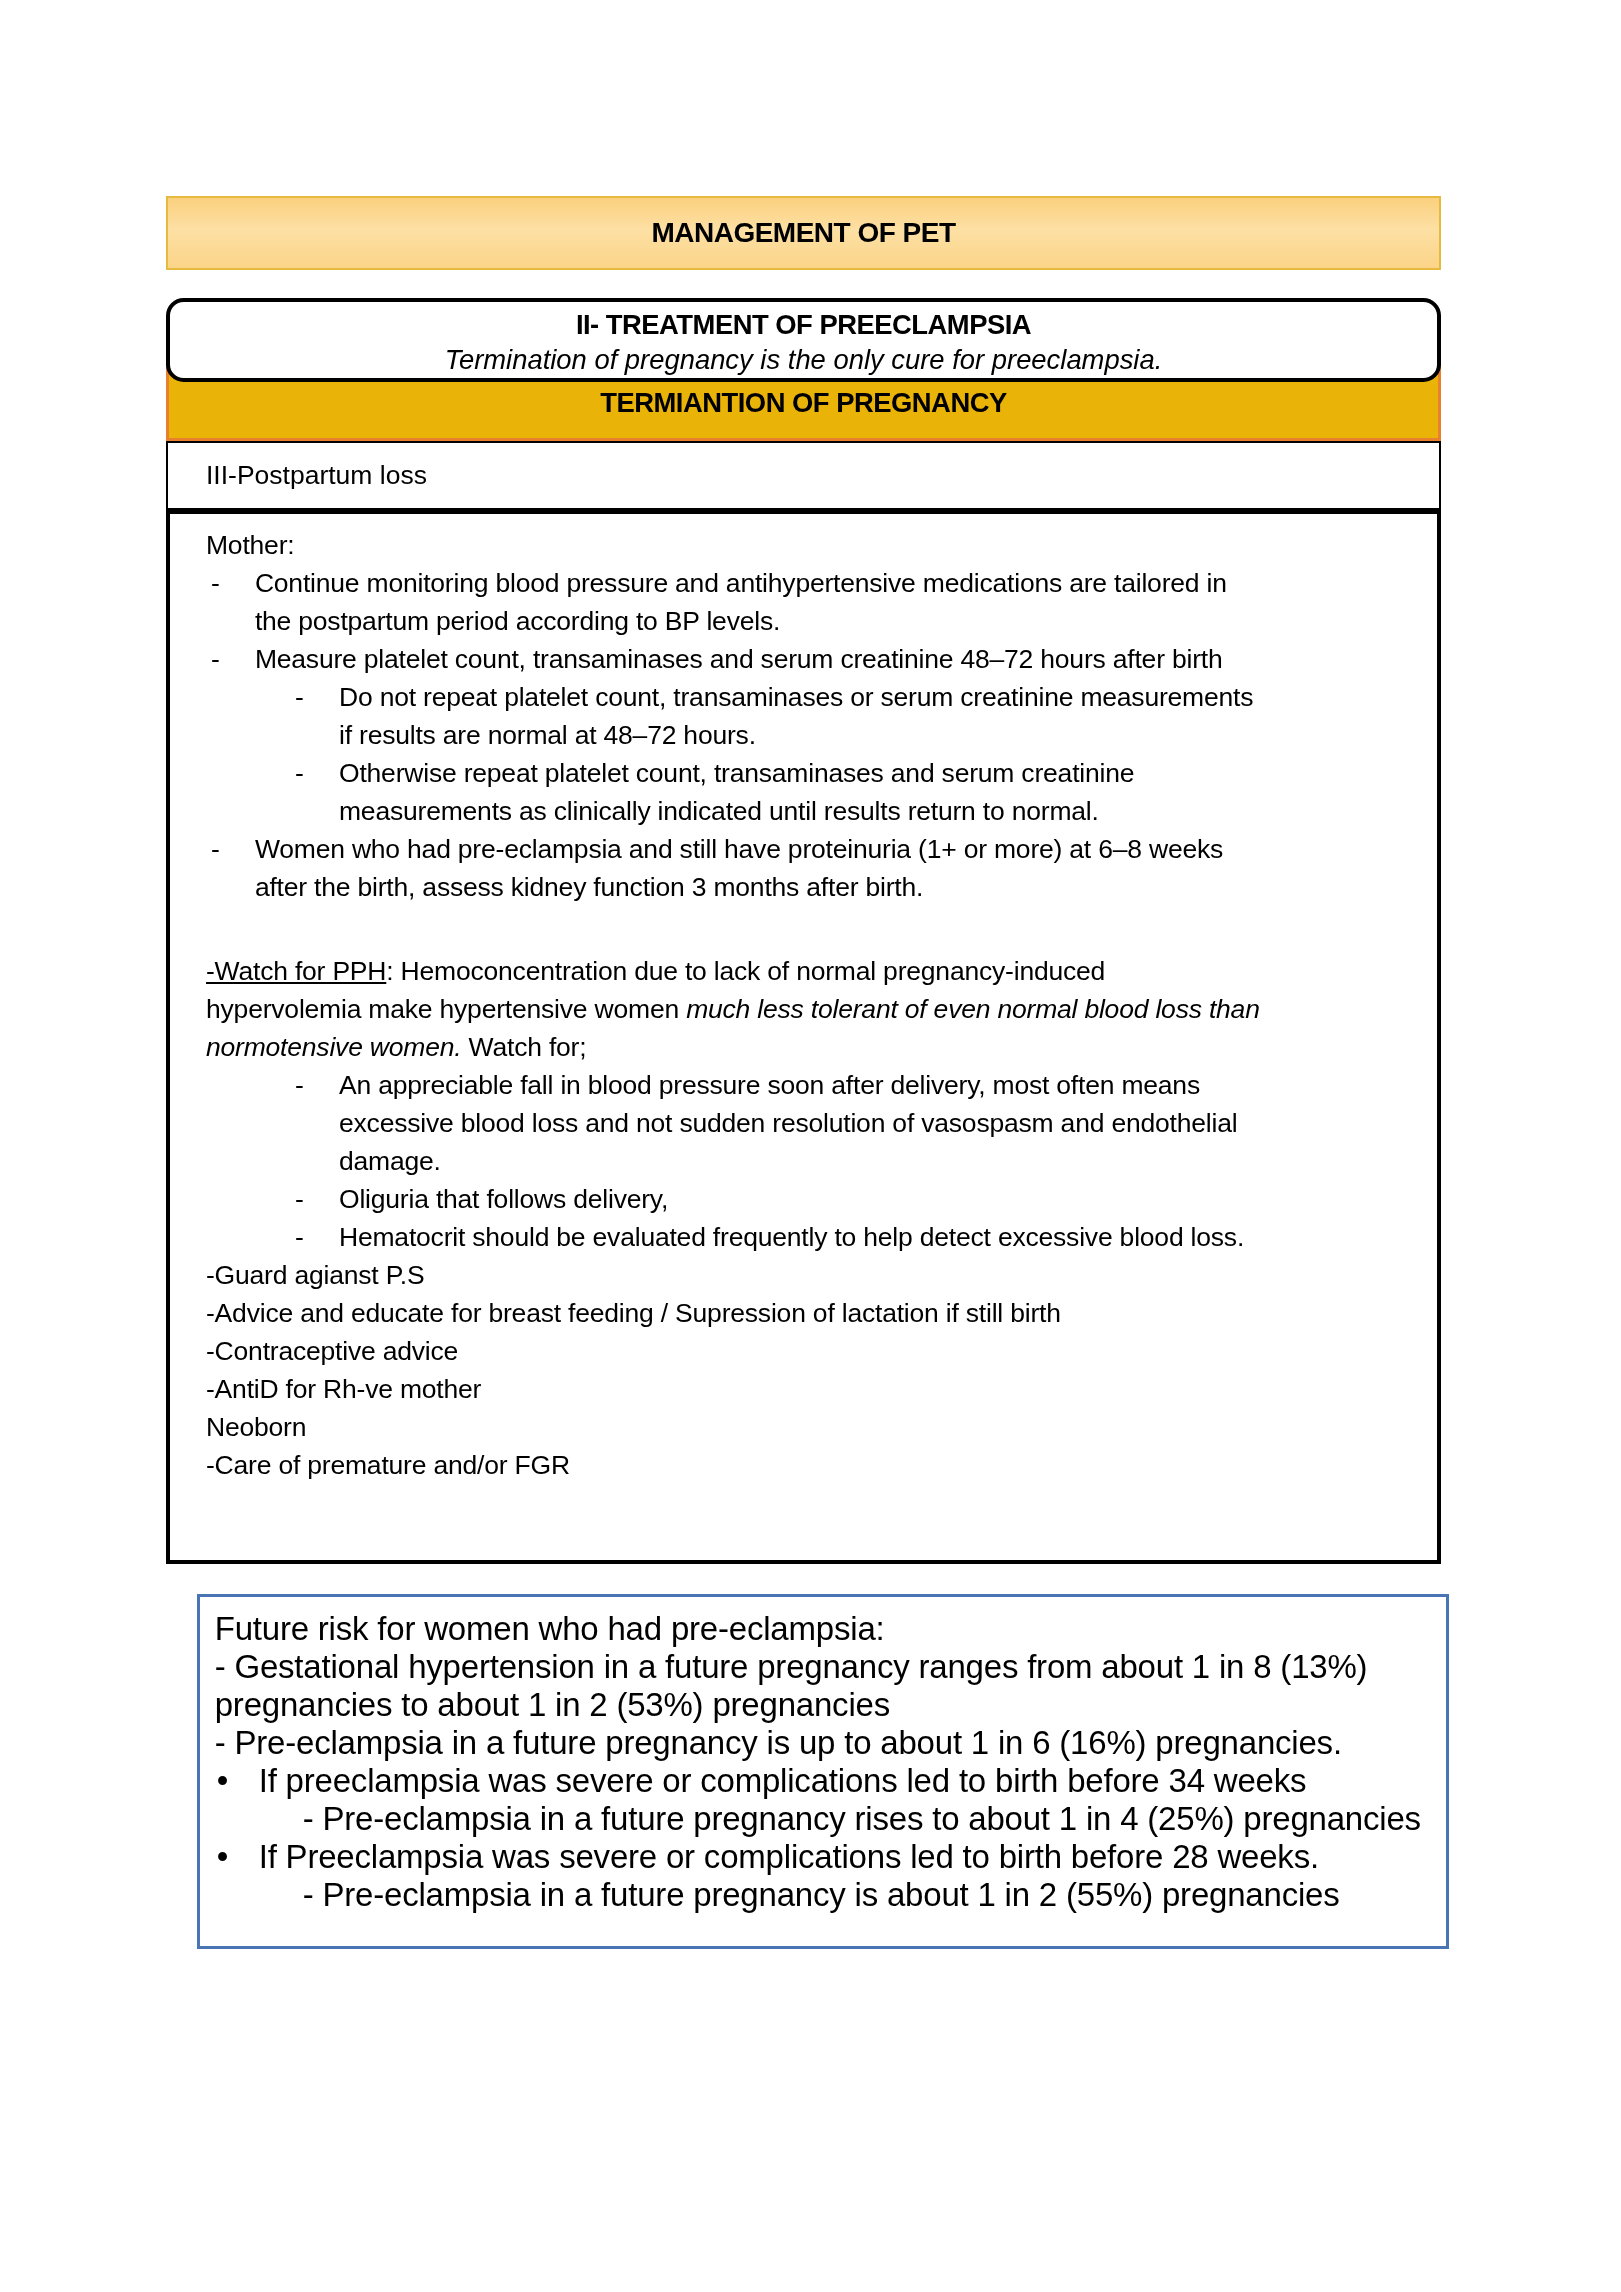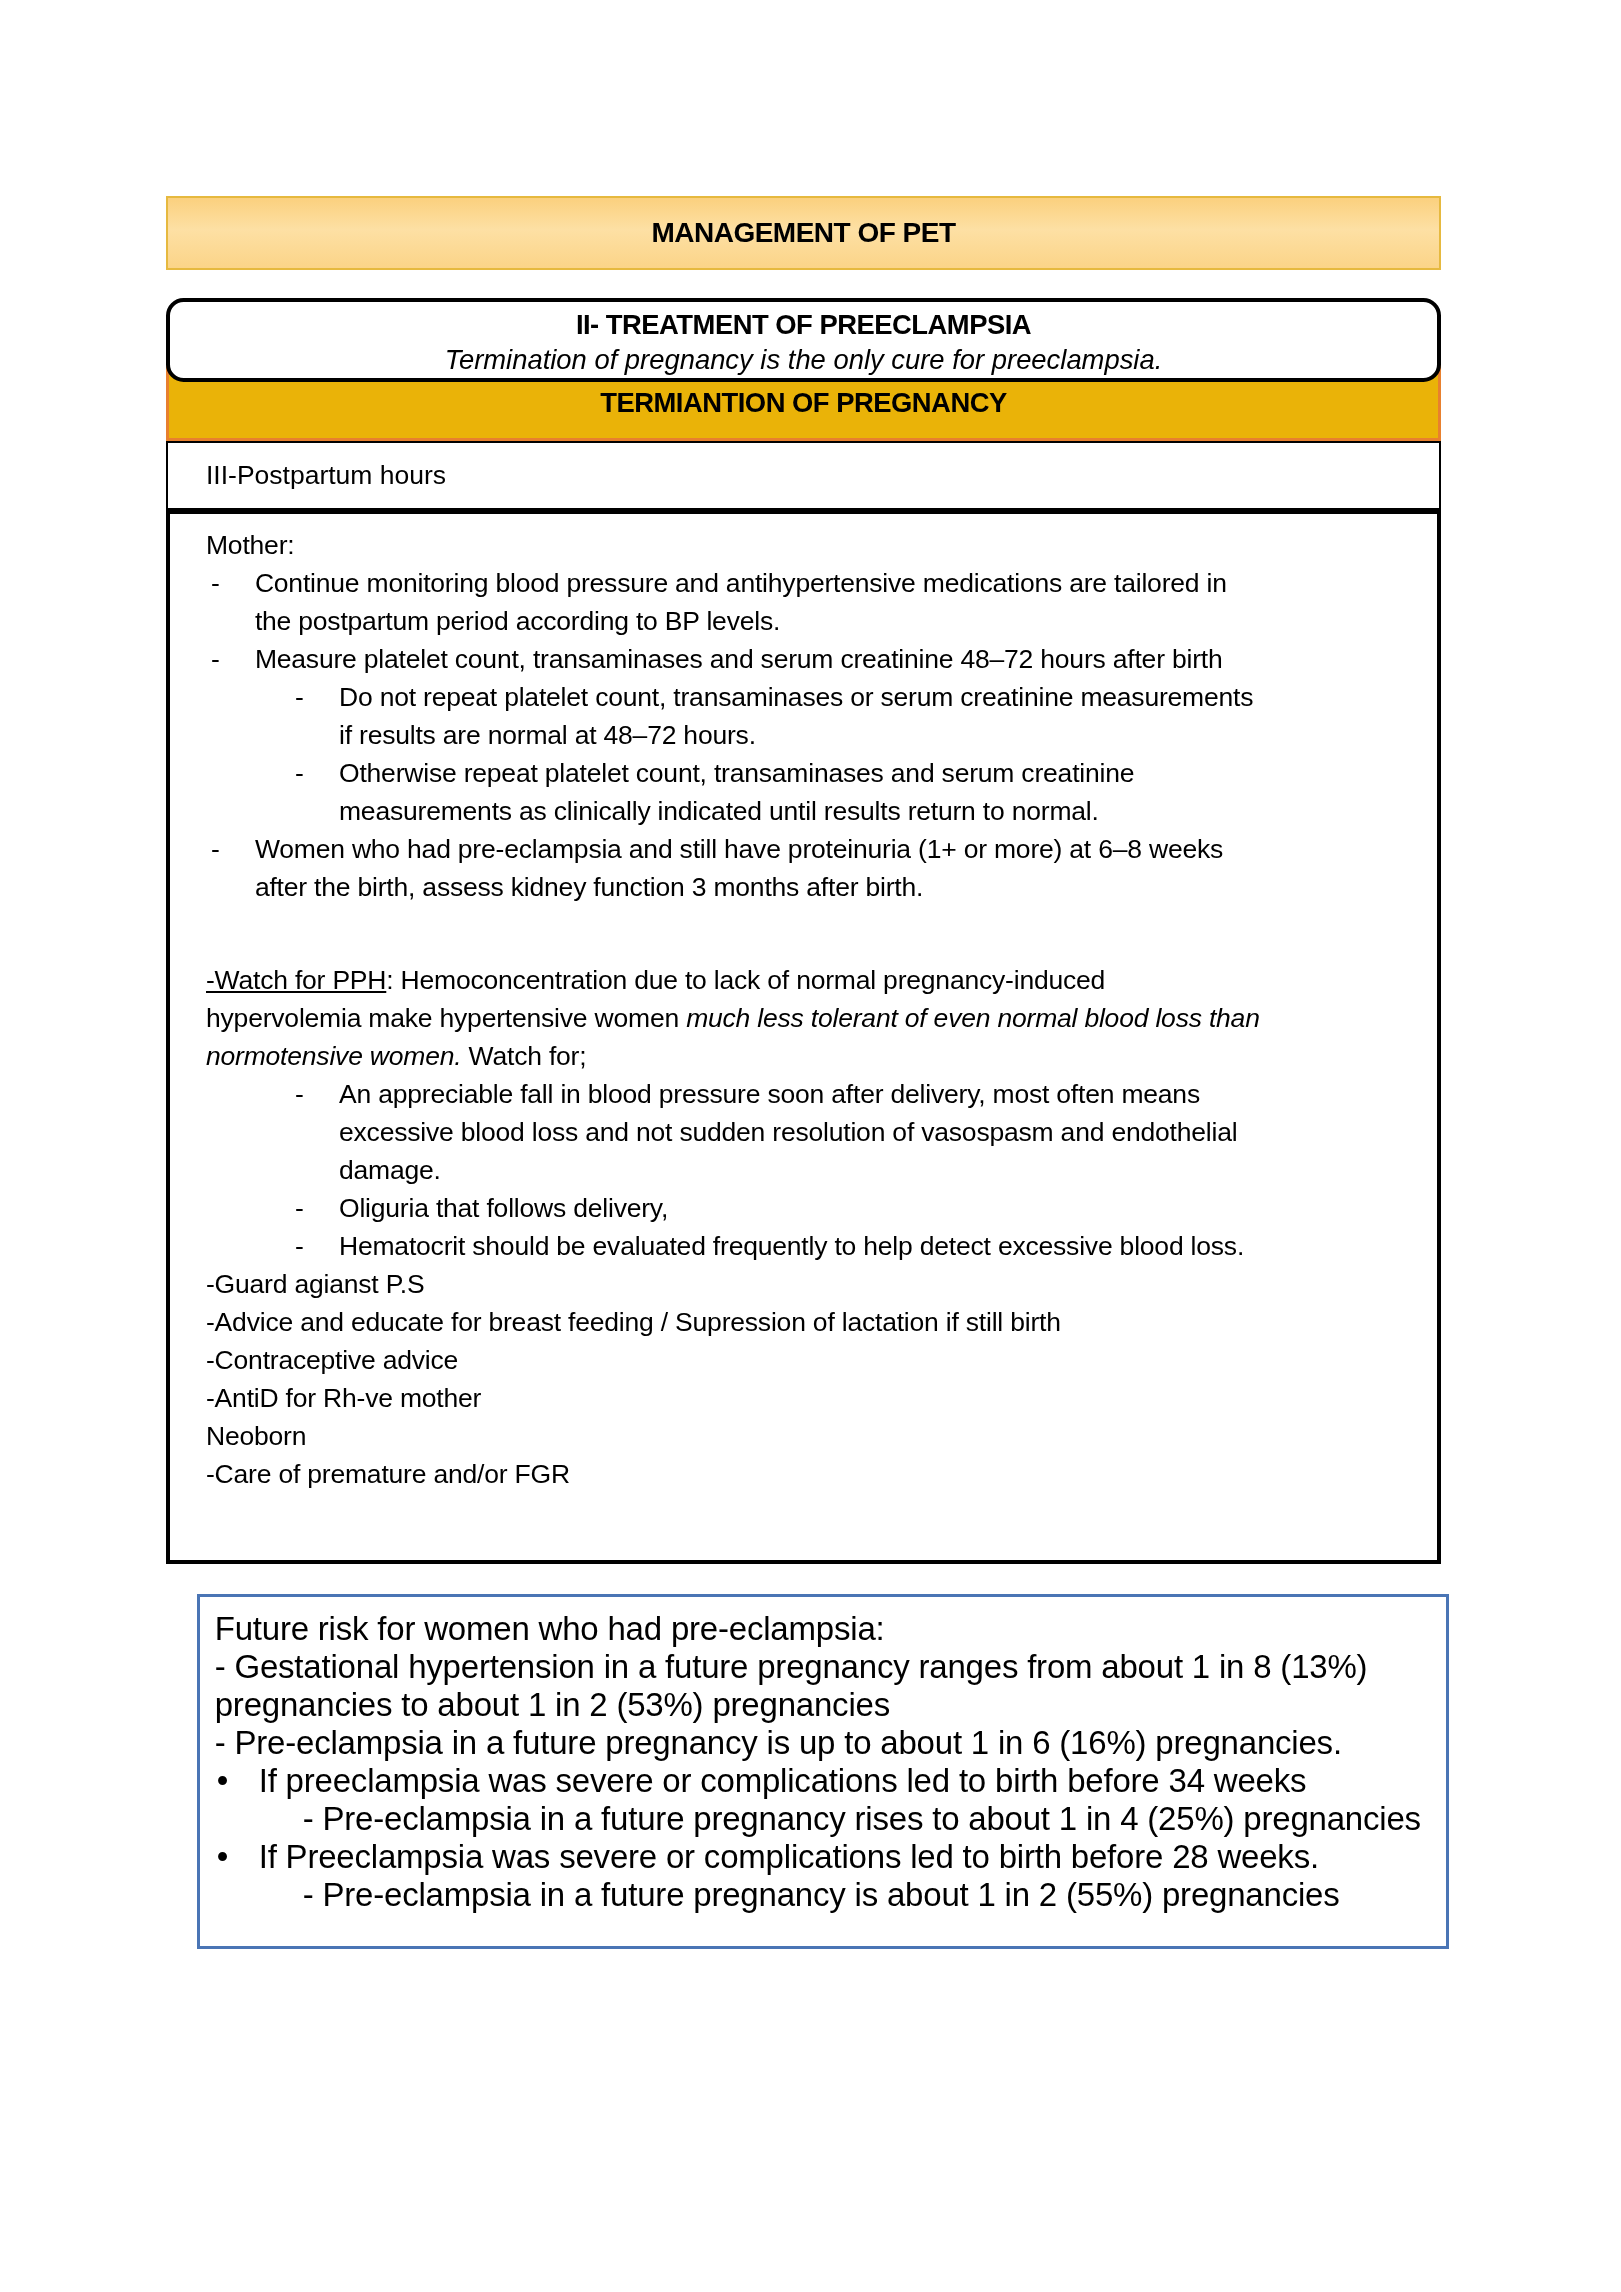--- a/index.html
+++ b/index.html
@@ -38,21 +38,21 @@
 
   .ln{white-space:pre-line;}
   .row{display:flex;}
   .row .mk{flex:0 0 44px;}
   .row.l1{padding-left:4.9px;}
   .row.l2{padding-left:89px;}
   .tx{white-space:pre-line;flex:1 1 auto;}
   .spacer{height:46px;}
   .u{text-decoration:underline;}
   .i{font-style:italic;}
-  .pph{white-space:pre-line;margin-top:9px;}
+  .pph{white-space:pre-line;}
 
   
   .future-box{left:197px;top:1594px;width:1252px;height:355px;background:#ffffff;
      border:3.9px solid #4a75b5;padding:12.7px 17.6px 0 14.7px;
      font-size:33px;line-height:38px;letter-spacing:-0.2px;}
   .future-box .row.bull{padding-left:2px;}
   .future-box .row.bull .mk{flex:0 0 42px;}
   .future-box .indent{padding-left:88px;white-space:pre-line;}
 
   .page-number{position:absolute;top:2192px;left:0;width:100%;text-align:center;
@@ -70,21 +70,21 @@
   <div class="box treatment">
     <div class="t1">II- TREATMENT OF PREECLAMPSIA</div>
     <div class="t2">Termination of pregnancy is the only cure for preeclampsia.</div>
   </div>
 
   <div class="box orange-box">
     <span>TERMIANTION OF PREGNANCY</span>
   </div>
 
   <div class="box section-box">
-    <span>III-Postpartum hours</span>
+    <span>III-Postpartum loss</span>
   </div>
 
   <div class="box main-box">
     <div class="ln">Mother:</div>
 
     <div class="row l1">
         <span class="mk">-</span>
         <div class="tx">Continue monitoring blood pressure and antihypertensive medications are tailored in
 the postpartum period according to BP levels.</div>
       </div>

